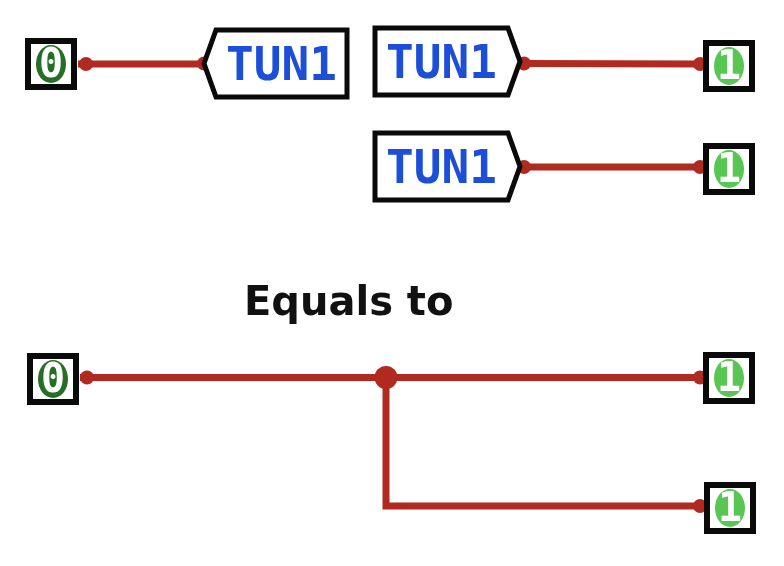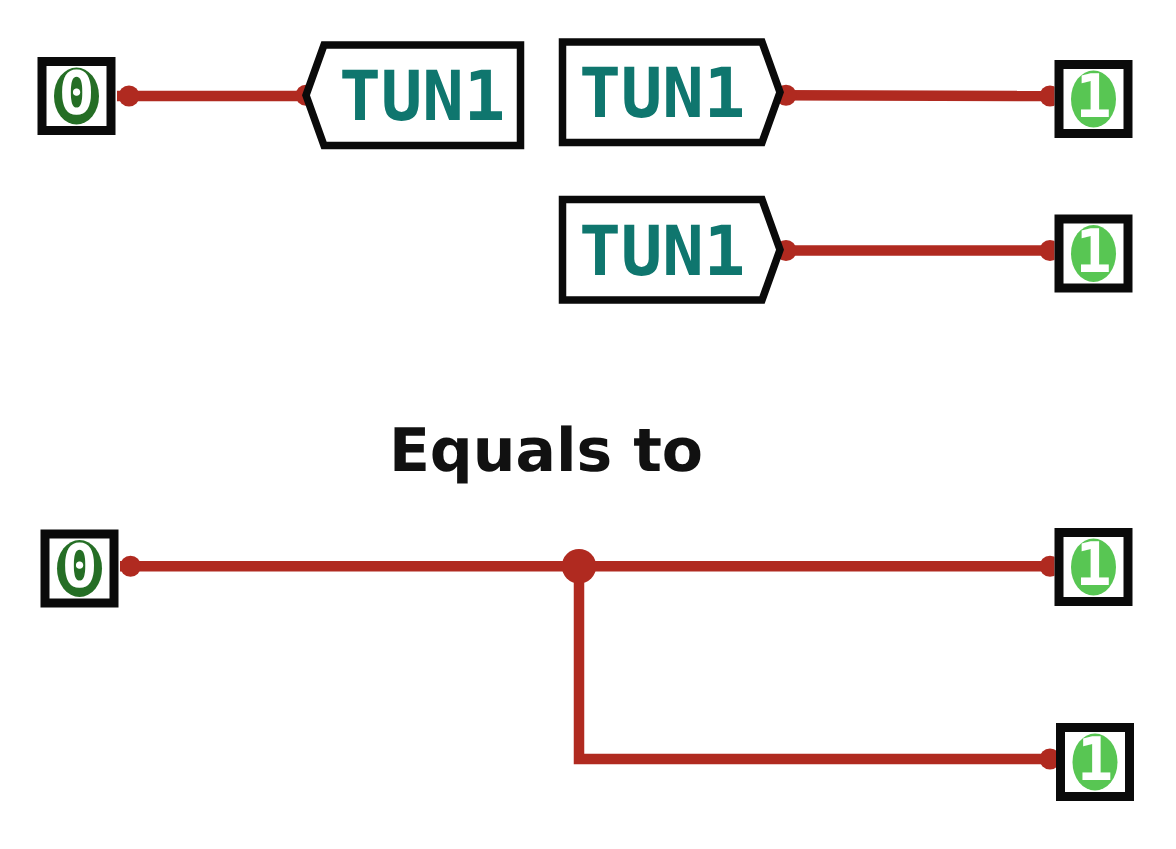--- a/index.html
+++ b/index.html
@@ -52,30 +52,29 @@
   }
   
   .tunnel-label {
     position: absolute;
     display: flex;
     align-items: center;
     justify-content: center;
     font-family: "DejaVu Sans Mono", monospace;
     font-weight: bold;
     font-size: 46px;
-    color: #0f766e;
+    color: #1d4ed8;
     white-space: nowrap;
   }
   
   .heading {
     position: absolute;
     left: 244px;
     top: 279px;
     width: 240px;
-    text-align: center;
     font-family: "DejaVu Sans", sans-serif;
     font-weight: bold;
     font-size: 40px;
     line-height: 44px;
     color: #111111;
     white-space: nowrap;
   }
 </style>
 </head>
 <body>

